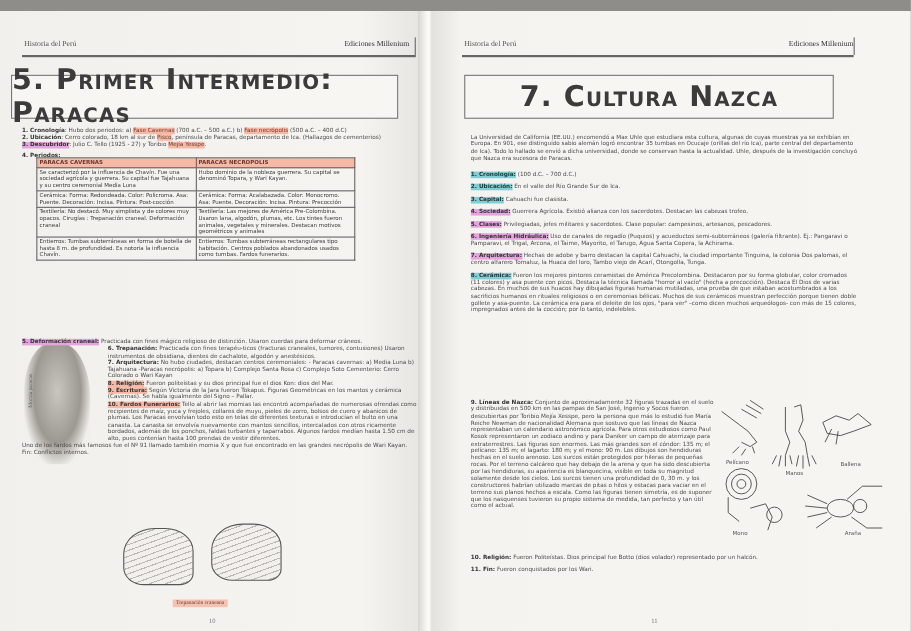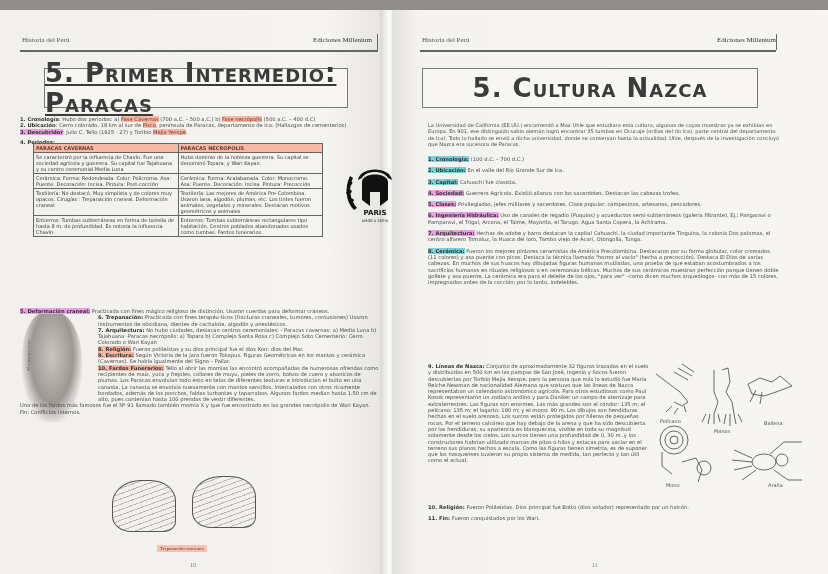--- a/index.html
+++ b/index.html
@@ -78,21 +78,21 @@
   <div class="top-shadow"></div>
 
   <div class="page page-left">
     <div class="run-head" style="left:22px; width:350px;">
       <span class="l">Historia del Perú</span>
       <span class="r" style="right:0;">Ediciones Millenium</span>
     </div>
     <div class="head-rule" style="left:20px; width:358px; top:40px;"></div>
     <div class="head-tick" style="left:377px; top:24px;"></div>
 
-    <div class="title-box" style="left:44px; width:304px; top:58px;text-decoration:underline;">
+    <div class="title-box" style="left:10px; width:352px; top:58px;">
       <span>5. Primer Intermedio: Paracas</span>
     </div>
 
     <div class="blk" style="left:20px; top:106px; width:360px;">
       <div>
         <b>1. Cronología</b><span>: Hubo dos periodos: a) </span><span class="hl-o">Fase Cavernas</span><span> (700 a.C. – 500 a.C.)  b) </span><span class="hl-o">Fase necrópolis</span><span> (500 a.C. – 400 d.C)</span>
       </div>
       <div>
         <b>2. Ubicación</b><span>: Cerro colorado, 18 km al sur de </span><span class="hl-o">Pisco</span><span>, península de Paracas, departamento de Ica. (Hallazgos de cementerios)</span>
       </div>
@@ -156,49 +156,31 @@
     </div>
 
     <div class="skull" style="left:112px; top:470px;"></div>
     <div class="skull" style="left:192px; top:466px;"></div>
     <div class="caption-tag" style="top:535px;">Trepanación craneana</div>
     <div class="page-num" style="left:190px; top:552px;">10</div>
   </div>
 
   <div class="gutter"></div>
 
-  <div class="logo">
-    <svg width="70" height="70" viewBox="0 0 70 70">
-      <g fill="#111">
-        <path d="M14 52 C6 44 4 30 10 18 L13 20 C8 30 10 42 17 50 Z"></path>
-        <path d="M56 52 C64 44 66 30 60 18 L57 20 C62 30 60 42 53 50 Z"></path>
-        <ellipse cx="10" cy="26" rx="3" ry="1.6" transform="rotate(-50 10 26)"></ellipse>
-        <ellipse cx="9" cy="34" rx="3" ry="1.6" transform="rotate(-20 9 34)"></ellipse>
-        <ellipse cx="11" cy="42" rx="3" ry="1.6" transform="rotate(10 11 42)"></ellipse>
-        <ellipse cx="60" cy="26" rx="3" ry="1.6" transform="rotate(50 60 26)"></ellipse>
-        <ellipse cx="61" cy="34" rx="3" ry="1.6" transform="rotate(20 61 34)"></ellipse>
-        <ellipse cx="59" cy="42" rx="3" ry="1.6" transform="rotate(-10 59 42)"></ellipse>
-        <path d="M18 22 C20 8 50 8 52 22 L48 20 C44 12 26 12 22 20 Z"></path>
-        <path d="M22 24 C22 14 48 14 48 24 L48 42 L40 48 L40 34 L30 34 L30 48 L22 42 Z"></path>
-      </g>
-      <text x="35" y="57" font-size="7" font-weight="bold" text-anchor="middle" fill="#111" font-family="DejaVu Sans, sans-serif">PARIS</text>
-      <text x="35" y="64" font-size="3.6" text-anchor="middle" fill="#222" font-family="DejaVu Sans, sans-serif">AMOR A SOFIA</text>
-    </svg>
-  </div>
 
   <div class="page page-right">
     <div class="run-head" style="left:30px; width:354px;">
       <span class="l">Historia del Perú</span>
       <span class="r">Ediciones Millenium</span>
     </div>
     <div class="head-rule" style="left:28px; width:356px; top:40px;"></div>
     <div class="head-tick" style="left:384px; top:24px;"></div>
 
     <div class="title-box" style="left:30px; width:336px; top:58px;">
-      <span>5. Cultura Nazca</span>
+      <span>7. Cultura Nazca</span>
     </div>
 
     <div class="blk" style="left:36px; top:112px; width:352px; font-size:5.1px;">La Universidad de California (EE.UU.) encomendó a Max Uhle que estudiara esta cultura, algunas de cuyas muestras ya se exhibían en Europa. En 901, ese distinguido sabio alemán logró encontrar 35 tumbas en Ocucaje (orillas del río Ica), parte central del departamento de Ica). Todo lo hallado se envió a dicha universidad, donde se conservan hasta la actualidad. Uhle, después de la investigación concluyó que Nazca era sucesora de Paracas.</div>
 
     <div class="blk" style="left:36px; top:146px; width:352px;">
       <div style="margin-bottom:5px;"><b class="hl-b">1. Cronología:</b><span> (100 d.C. – 700 d.C.)</span></div>
       <div style="margin-bottom:5px;"><b class="hl-b">2. Ubicación:</b><span> En el valle del Río Grande Sur de Ica.</span></div>
       <div style="margin-bottom:5px;"><b class="hl-b">3. Capital:</b><span> Cahuachi fue clasista.</span></div>
       <div style="margin-bottom:5px;"><b class="hl-p">4. Sociedad:</b><span> Guerrera Agrícola. Existió alianza con los sacerdotes. Destacan las cabezas trofeo.</span></div>
       <div style="margin-bottom:5px;"><b class="hl-p">5. Clases:</b><span> Privilegiadas, jefes militares y sacerdotes. Clase popular: campesinos, artesanos, pescadores.</span></div>

